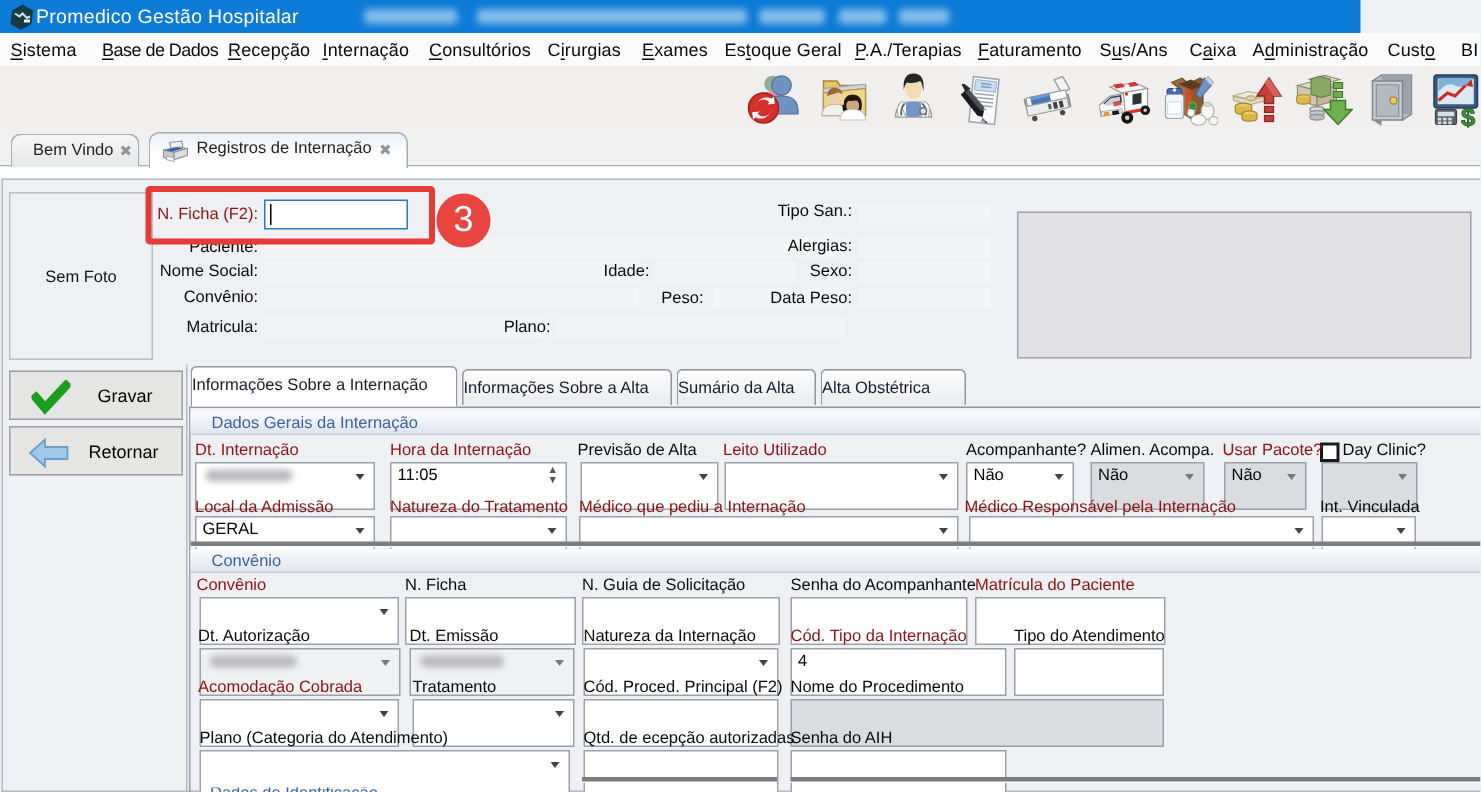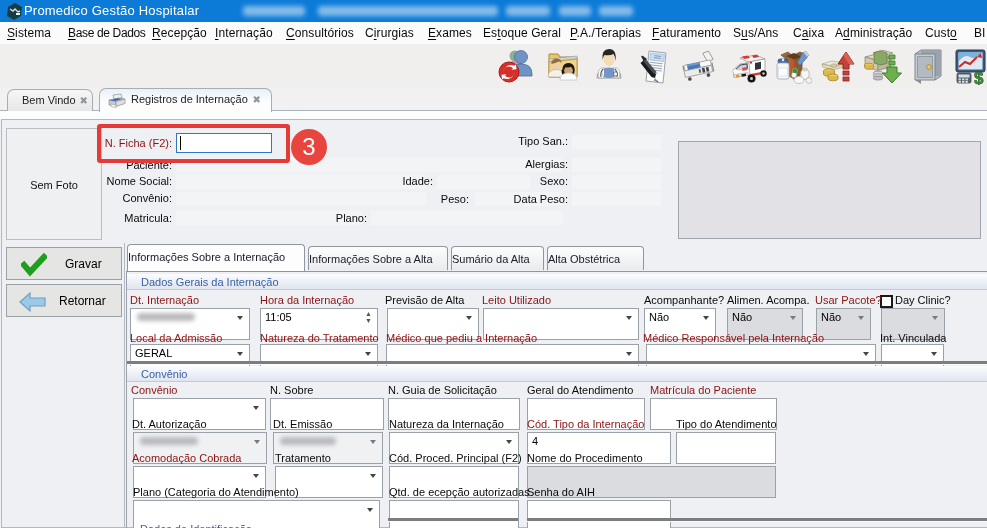--- a/index.html
+++ b/index.html
@@ -1,21 +1,21 @@
 <!DOCTYPE html>
 <html><head>
 <meta charset="utf-8">
 <style>
 * { margin:0; padding:0; box-sizing:border-box; }
 html,body { width:987px; height:528px; overflow:hidden; }
 body { font-family:"Liberation Sans", sans-serif; position:relative; background:#eef0f3; }
 .abs { position:absolute; }
 
 
-#titlebar { left:0; top:0; width:987px; height:22px; background:#0c7bd8; }
+#titlebar { left:0; top:0; width:907px; height:22px; background:#0c7bd8; }
 #titlebar .ttl { left:24px; top:3px; color:#fff; font-size:13px; }
 .blur1 { background:#85bce9; filter:blur(2.5px); border-radius:3px; }
 
 
 #menubar { left:0; top:22px; width:987px; height:22px; background:#fbfbfb; }
 .mi { position:absolute; top:4px; font-size:12px; color:#0a0a0a; white-space:nowrap; letter-spacing:0.1px; }
 .mi u { text-underline-offset:2px; }
 
 
 #toolbar { left:0; top:44px; width:987px; height:44px; background:#f0efee; }
@@ -414,23 +414,23 @@
 <div class="fld cmb" style="left:646px;top:344px;width:230px"></div>
 <div class="fld cmb" style="left:881px;top:344px;width:63px"></div>
 
 <div class="hdiv" style="left:127px;top:361px;width:860px"></div>
 
 <div class="band" style="top:366px">
     <span>Convênio</span>
   </div>
 
 <span class="rlabel" style="left:131px;top:384px">Convênio</span>
-<span class="plabel" style="left:270px;top:384px">N. Sobre</span>
+<span class="plabel" style="left:270px;top:384px">N. Ficha</span>
 <span class="plabel" style="left:388px;top:384px">N. Guia de Solicitação</span>
-<span class="plabel" style="left:527px;top:384px">Geral do Atendimento</span>
+<span class="plabel" style="left:527px;top:384px">Senha do Acompanhante</span>
 <span class="rlabel" style="left:650px;top:384px">Matrícula do Paciente</span>
 
 <div class="fld cmb" style="left:133px;top:398px;width:133px"></div>
 <div class="fld" style="left:270px;top:398px;width:114px"></div>
 <div class="fld" style="left:388px;top:398px;width:132px"></div>
 <div class="fld" style="left:527px;top:398px;width:118px"></div>
 <div class="fld" style="left:650px;top:398px;width:127px"></div>
 
 <span class="plabel" style="left:132px;top:418px">Dt. Autorização</span>
 <span class="plabel" style="left:273px;top:418px">Dt. Emissão</span>

